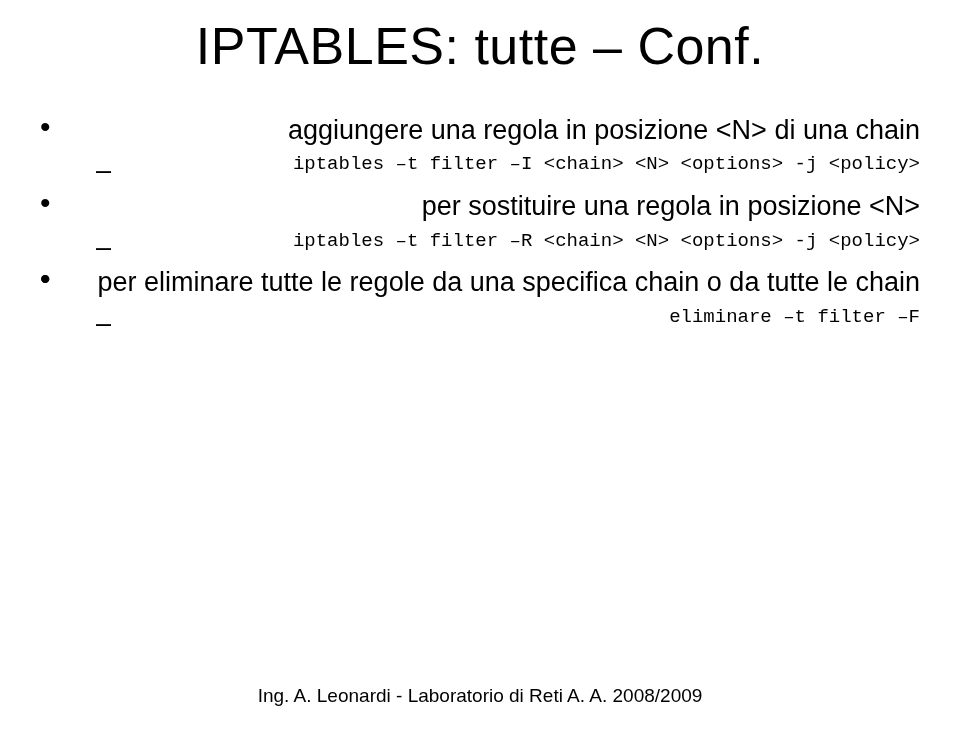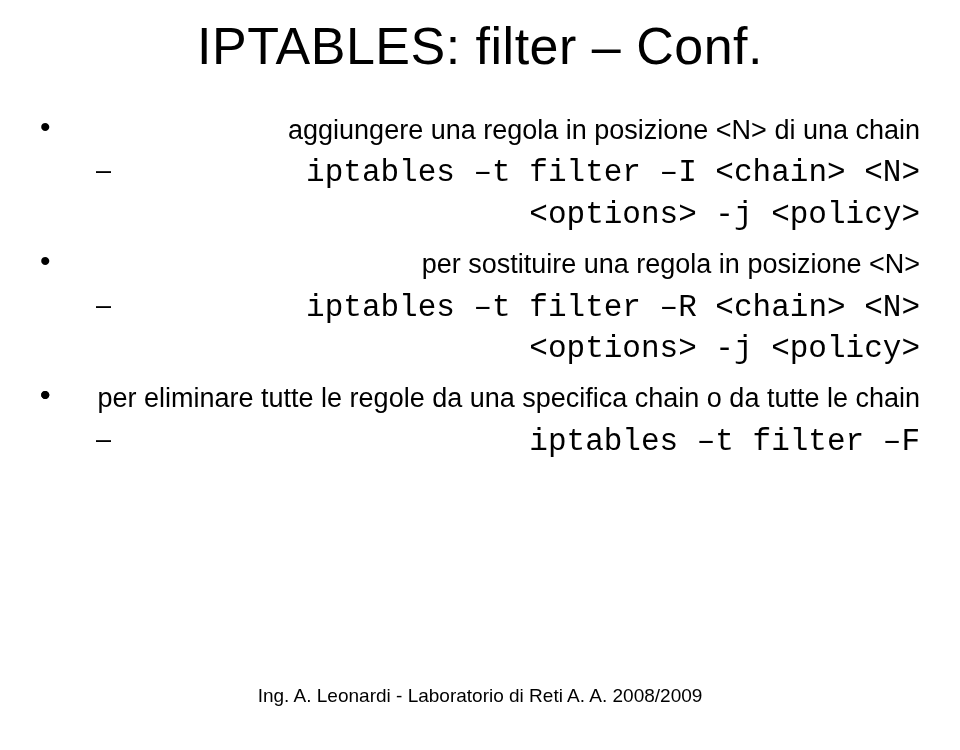--- a/index.html
+++ b/index.html
@@ -4,29 +4,29 @@
 <style>
   * { margin: 0; padding: 0; box-sizing: border-box; }
   html, body { width: 960px; height: 750px; background: #fff; font-family: Arial, Helvetica, sans-serif; color: #000; }
   .slide { width: 960px; height: 750px; position: relative; padding: 10px 40px 0 40px; }
   .title { font-size: 52px; font-weight: 400; text-align: center; margin-top: 6px; margin-bottom: 36px; letter-spacing: 0.5px; }
   .content { font-size: 27px; line-height: 1.35; }
   ul.top { list-style: none; padding-left: 0; text-align: right; }
   ul.top > li { margin-bottom: 10px; position: relative; padding-left: 28px; }
   ul.top > li::before { content: "•"; position: absolute; left: 0; top: 0; font-size: 30px; line-height: 1; }
   ul.sub { list-style: none; padding-left: 28px; margin-top: 4px; }
-  ul.sub > li { position: relative; padding-left: 30px; font-family: "Courier New", Courier, monospace; font-size: 31px; margin-bottom: 6px; }
+  ul.sub > li { position: relative; padding-left: 30px; font-family: "Courier New", Courier, monospace; font-size: 19px; margin-bottom: 6px; }
   ul.sub > li::before { content: "–"; position: absolute; left: 0; top: 0; font-family: Arial, Helvetica, sans-serif; font-size: 27px; }
   .footer { position: absolute; bottom: 43px; left: 0; width: 100%; text-align: center; font-size: 19px; }
 </style>
 </head>
 <body>
 
 <div class="slide">
-  <h1 class="title">IPTABLES: filter – Conf.</h1>
+  <h1 class="title">IPTABLES: tutte – Conf.</h1>
   <div class="content">
     <ul class="top">
 
       <li>
         <span>aggiungere una regola in posizione &lt;N&gt; di una chain</span>
         <ul class="sub">
           <li>iptables –t filter –I &lt;chain&gt; &lt;N&gt; &lt;options&gt; -j &lt;policy&gt;</li>
         </ul>
       </li>
 
@@ -36,20 +36,20 @@
           <li>iptables –t filter –R &lt;chain&gt; &lt;N&gt; &lt;options&gt; -j &lt;policy&gt;</li>
         </ul>
       </li>
 
       <li>
       </li>
 
       <li>
         <span>per eliminare tutte le regole da una specifica chain o da tutte le chain</span>
         <ul class="sub">
-          <li>iptables –t filter –F</li>
+          <li>eliminare –t filter –F</li>
         </ul>
       </li>
 
     </ul>
   </div>
   <div class="footer">Ing. A. Leonardi - Laboratorio di Reti A. A. 2008/2009</div>
 </div>
 
 </body></html>

